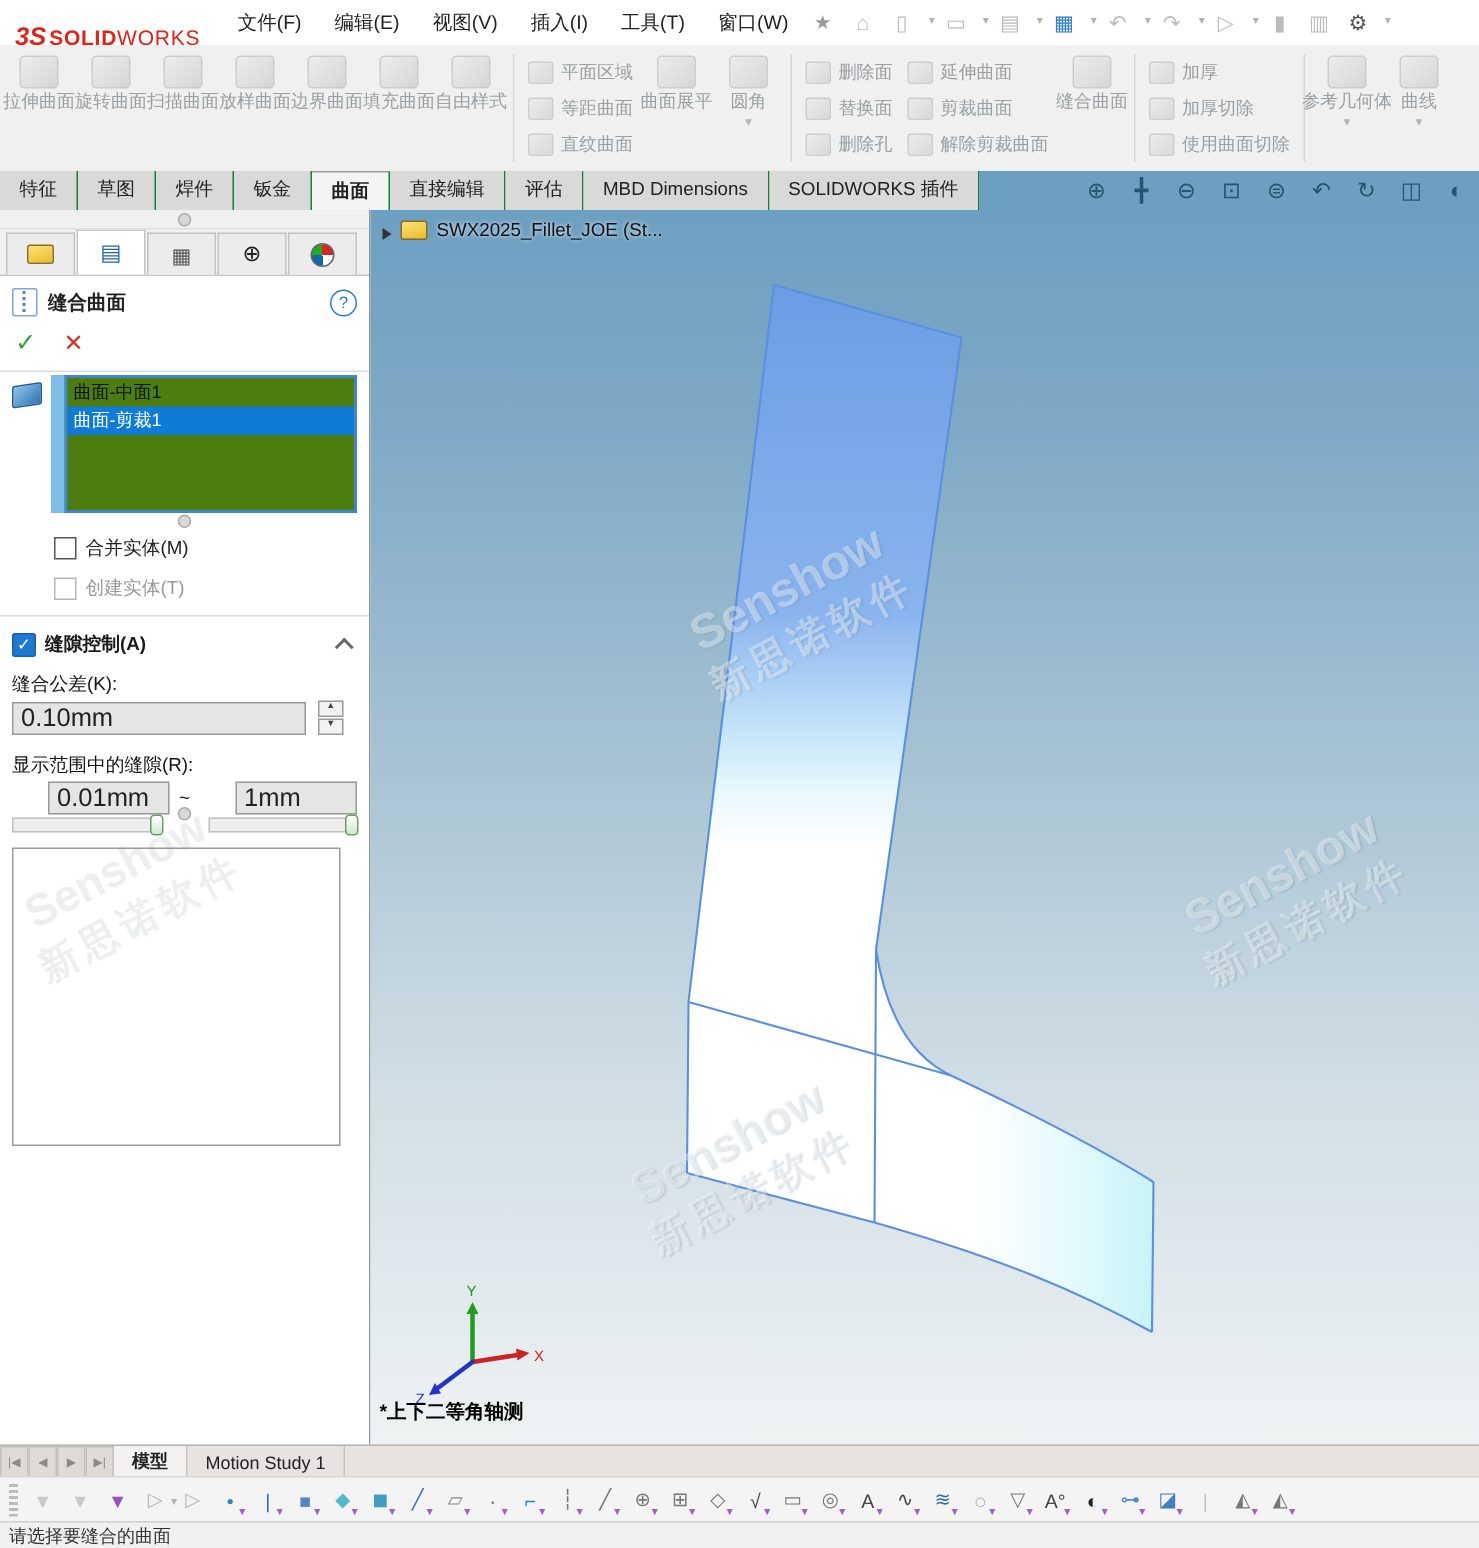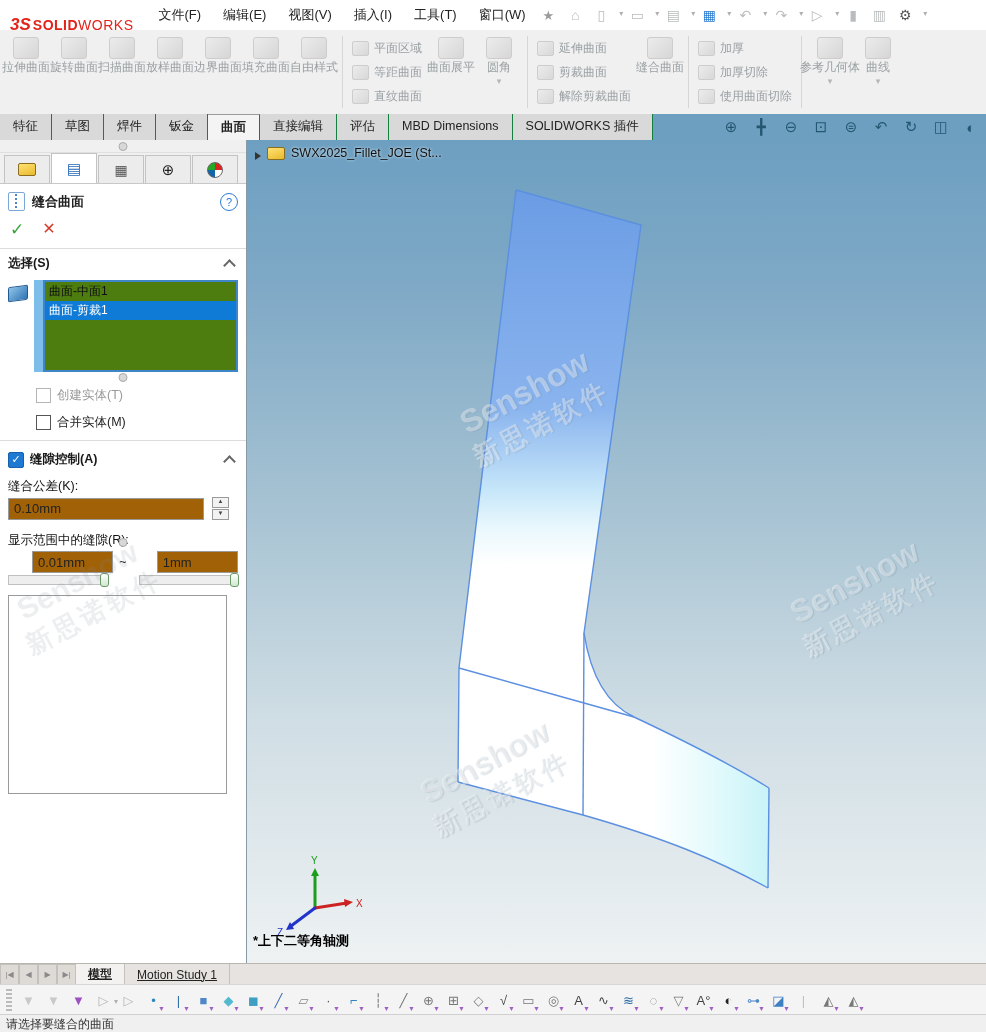--- a/index.html
+++ b/index.html
@@ -87,22 +87,22 @@
   .below-list{position:relative;height:10px;}
   .cbrow{display:flex;align-items:center;gap:6px;padding:5px 8px 5px 36px;}
   .cb{width:13px;height:13px;border:1px solid #555;background:#fff;flex:0 0 auto;}
   .cb.dis{border-color:#b5b5b5;}
   .cbrow.dis{color:#9a9a9a;}
   .divline{height:1px;background:#dcdcdc;margin:4px 0;}
   .bluecb{width:14px;height:14px;background:#1f78d1;border:1px solid #1561ad;border-radius:2px;
           color:#fff;font-size:11px;display:flex;align-items:center;justify-content:center;margin-right:6px;}
   .flabel{padding:4px 8px 2px 8px;color:#111;}
   .inprow{display:flex;align-items:center;padding:0 8px;gap:2px;}
-  .finput{height:20px;border:1px solid #9a9a9a;background:#a16207;display:flex;align-items:center;
-          padding:0 5px;font-size:13px;}
+  .finput{height:20px;border:1px solid #9a9a9a;background:#e5e5e5;display:flex;align-items:center;
+          padding:0 5px;font-size:17px;}
   .finput.tol{width:184px;}
   .spincol{display:flex;flex-direction:column;gap:1px;margin-left:6px;}
   .spin{width:15px;height:9px;border:1px solid #9a9a9a;background:#f2f2f2;font-size:6px;
         line-height:7px;text-align:center;color:#444;}
   .rng{width:88px;margin-left:24px;}
   .tilde{padding:0 4px;}
   .sliderrow{display:flex;padding:2px 8px 0 8px;gap:18px;}
   .slider{width:99px;height:8px;border:1px solid #c0c0c0;background:#eee;position:relative;}
   .slider .sl-h{position:absolute;right:-2px;top:-3px;width:7px;height:12px;border:1px solid #6b9b6b;
                 border-radius:3px;background:linear-gradient(180deg,#fff,#cfe8cf);}
@@ -119,21 +119,21 @@
   .wm{position:absolute;transform:rotate(-28deg);text-align:center;line-height:1.25;
       color:rgba(255,255,255,.38);text-shadow:1px 1px 1px rgba(110,135,155,.25);
       font-size:32px;font-weight:bold;pointer-events:none;}
   .wm small{display:block;font-size:26px;letter-spacing:4px;}
   .wm.dark{color:rgba(120,135,150,.14);text-shadow:none;}
   
   .bottomtabs{position:absolute;left:0;top:963px;width:986px;height:21px;background:#e6e3e0;
               display:flex;align-items:stretch;border-top:1px solid #b9b6b2;font-size:12px;}
   .navbtn{width:17px;display:flex;align-items:center;justify-content:center;color:#8a8a8a;
           border:1px solid #c4c1bd;background:#dedbd7;font-size:8px;}
-  .btab{padding:0 12px;display:flex;align-items:center;border-right:1px solid #c4c1bd;color:#222;text-decoration:underline;}
+  .btab{padding:0 12px;display:flex;align-items:center;border-right:1px solid #c4c1bd;color:#222;}
   .btab.active{background:#f4f2f0;font-weight:bold;}
   
   .filterbar{position:absolute;left:0;top:984px;width:986px;height:30px;background:#f4f4f4;
              border-top:1px solid #d6d6d6;display:flex;align-items:center;padding-left:2px;}
   .grip{width:6px;height:22px;margin:0 4px;
         background:repeating-linear-gradient(180deg,#bbb 0 2px,transparent 2px 4px);}
   .fic{position:relative;width:25px;text-align:center;font-size:13px;color:#8a8a8a;}
   .fic.fn::after{content:"▼";position:absolute;right:1px;bottom:-4px;font-size:7px;color:#a05fc5;}
   .fic.dd::after{content:"▾";position:absolute;right:-2px;top:4px;font-size:8px;color:#b0b0b0;}
   
@@ -226,20 +226,34 @@
         <span class="ric-lg"></span>
         <span>圆角</span>
         <span class="caret-d">▾</span>
       </div>
   </div>
   <div class="rsep"></div>
   <div class="rgroup">
     <div class="rcol">
       <div class="rbtn-sm">
           <span class="ric-sm"></span>
+          <span>删除面</span>
+        </div>
+      <div class="rbtn-sm">
+          <span class="ric-sm"></span>
+          <span>替换面</span>
+        </div>
+      <div class="rbtn-sm">
+          <span class="ric-sm"></span>
+          <span>删除孔</span>
+        </div>
+    </div>
+    <div class="rcol">
+      <div class="rbtn-sm">
+          <span class="ric-sm"></span>
           <span>延伸曲面</span>
         </div>
       <div class="rbtn-sm">
           <span class="ric-sm"></span>
           <span>剪裁曲面</span>
         </div>
       <div class="rbtn-sm">
           <span class="ric-sm"></span>
           <span>解除剪裁曲面</span>
         </div>
@@ -331,43 +345,38 @@
     </div>
     <div class="pmhead">
       <span class="ico-knit"></span>
       <span class="pmtitle">缝合曲面</span>
       <span class="helpbtn">?</span>
     </div>
     <div class="okrow">
       <span class="okbtn">✓</span>
       <span class="cancelbtn">✕</span>
     </div>
-    <div class="sect-h">
-      <span>选择(S)</span>
-      <span class="sp"></span>
-        <span class="chev"></span>
-    </div>
     <div class="selwrap">
       <span class="surficon"></span>
       <span class="accent"></span>
       <div class="listbox">
         <div class="litem">曲面-中面1</div>
         <div class="litem sel">曲面-剪裁1</div>
       </div>
     </div>
     <div class="below-list">
         <span class="circ" style="top:1px"></span>
       </div>
+    <div class="cbrow">
+      <span class="cb"></span>
+      <span>合并实体(M)</span>
+    </div>
     <div class="cbrow dis">
       <span class="cb dis"></span>
       <span>创建实体(T)</span>
-    </div>
-    <div class="cbrow">
-      <span class="cb"></span>
-      <span>合并实体(M)</span>
     </div>
     <div class="divline"></div>
     <div class="sect-h">
       <span class="bluecb">✓</span>
       <span>缝隙控制(A)</span>
       <span class="sp"></span>
         <span class="chev"></span>
     </div>
     <div class="flabel">缝合公差(K):</div>
     <div class="inprow">

